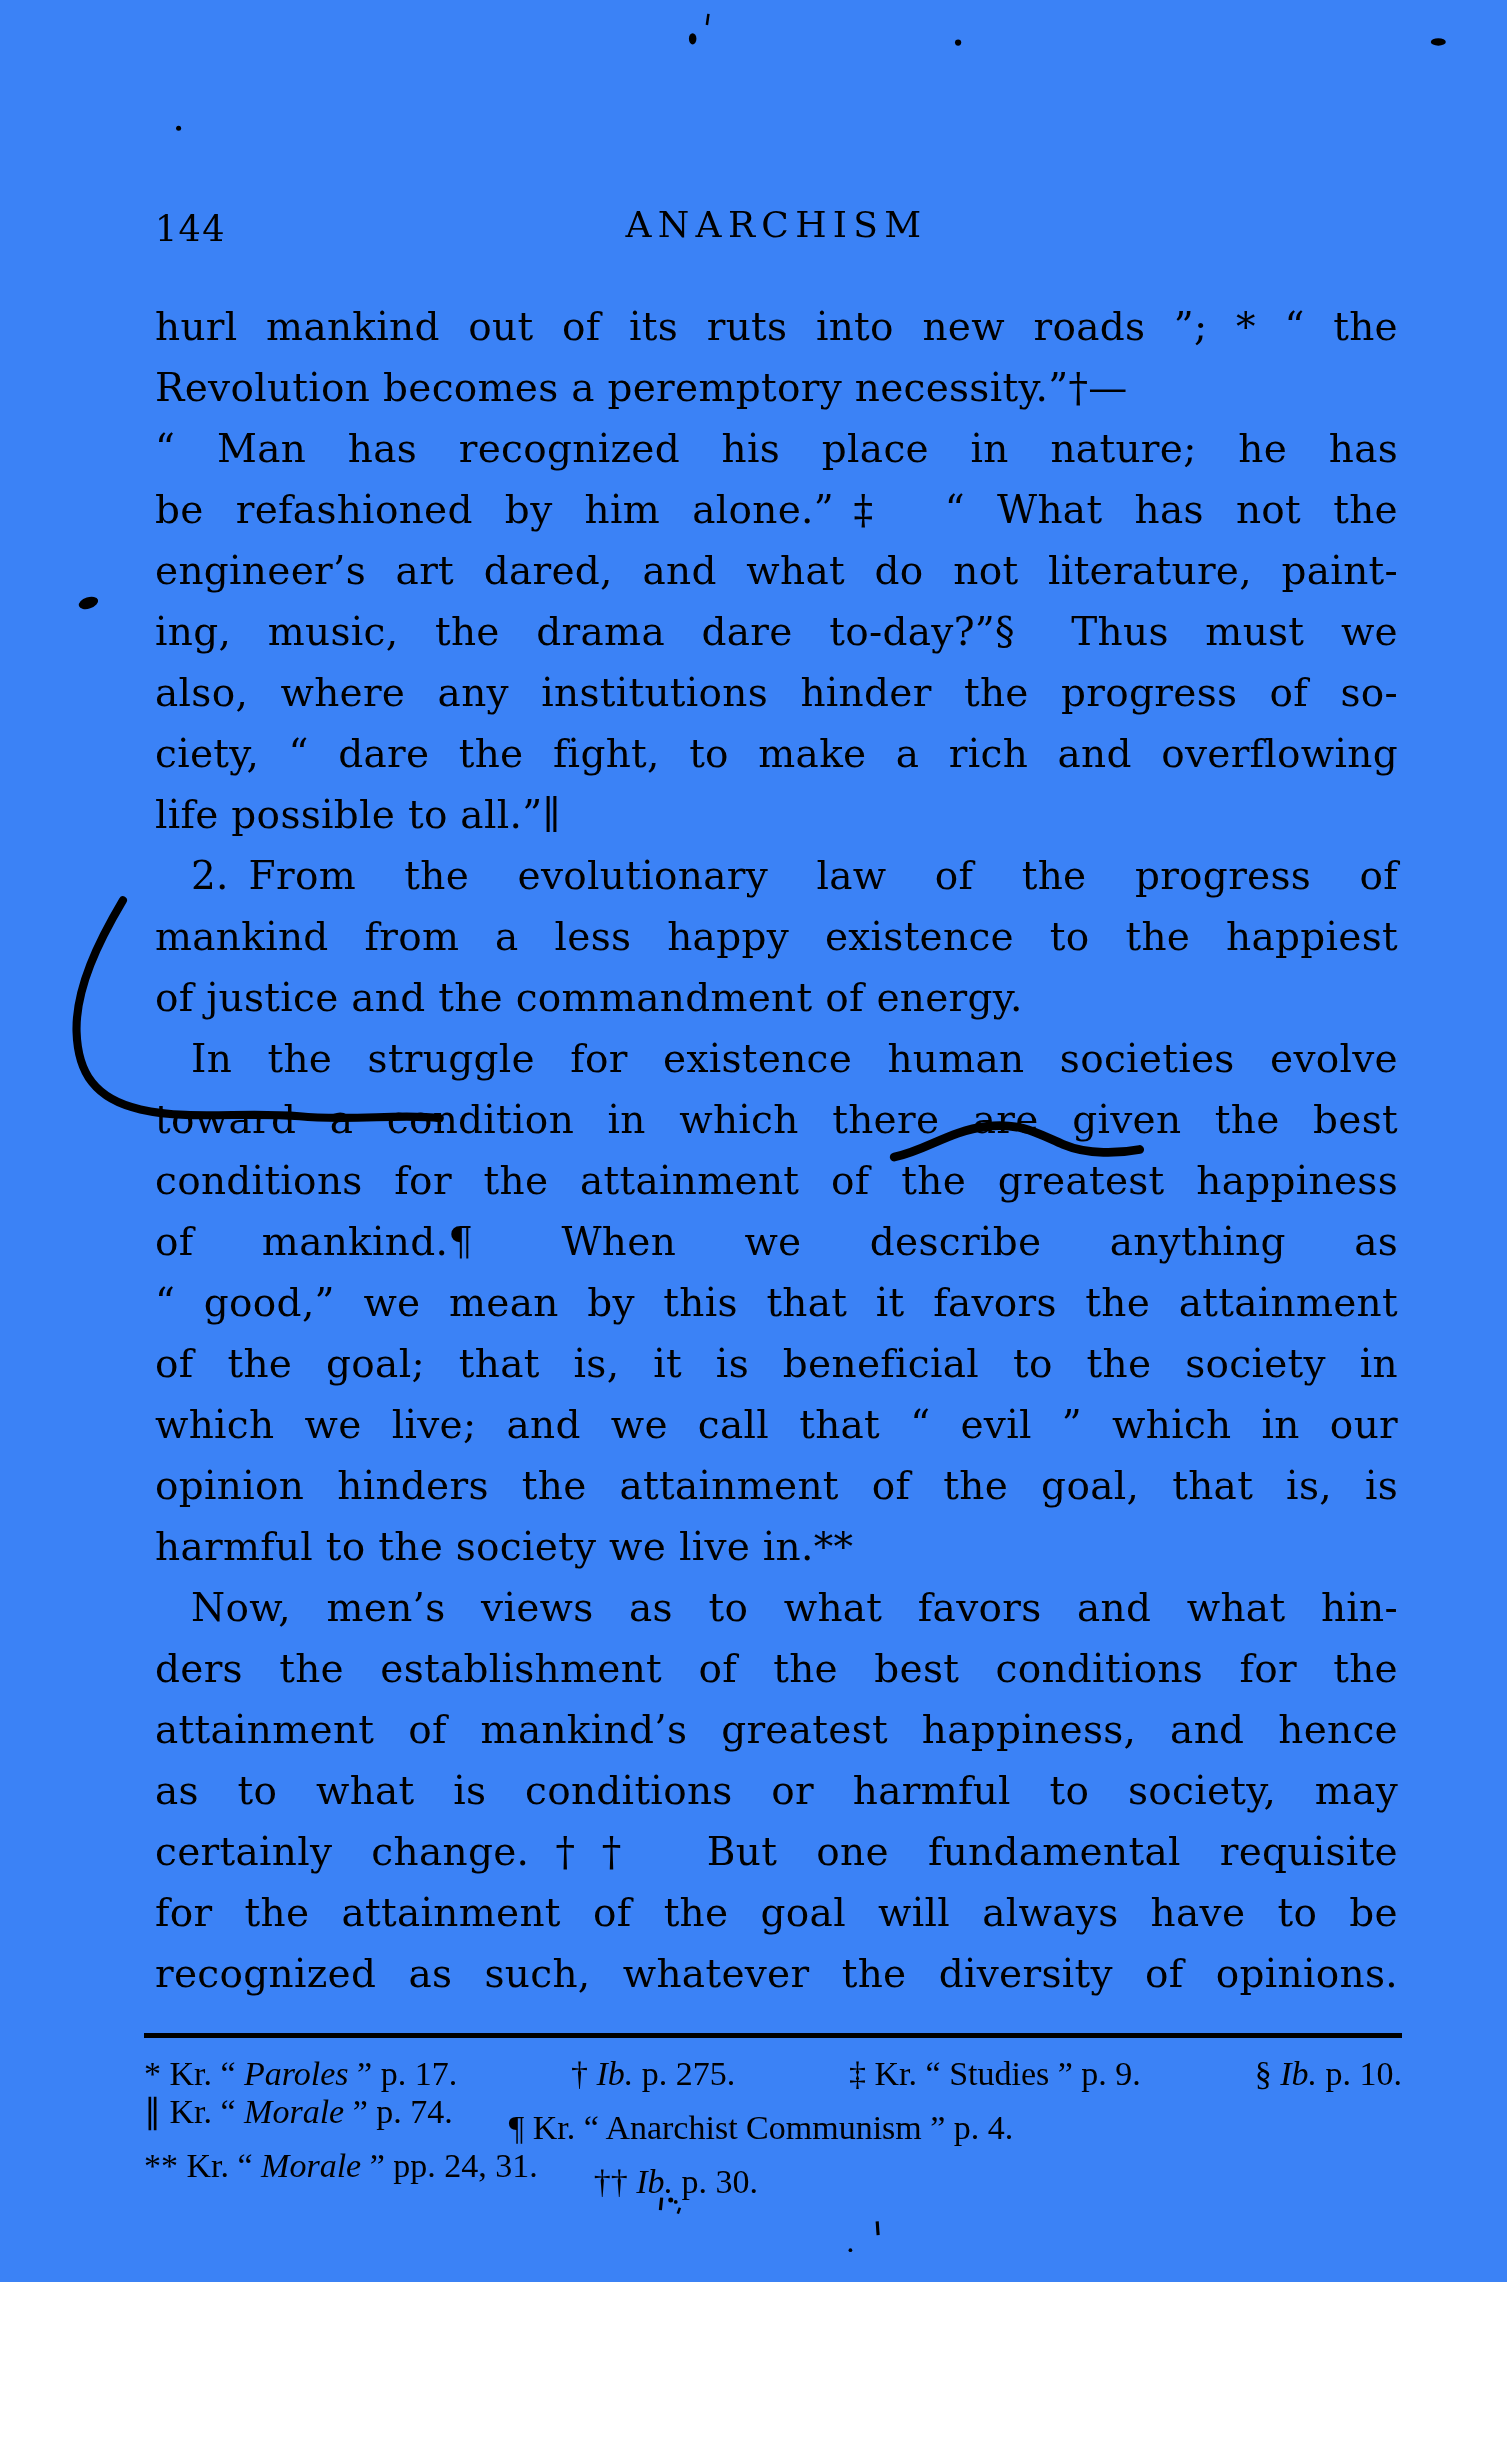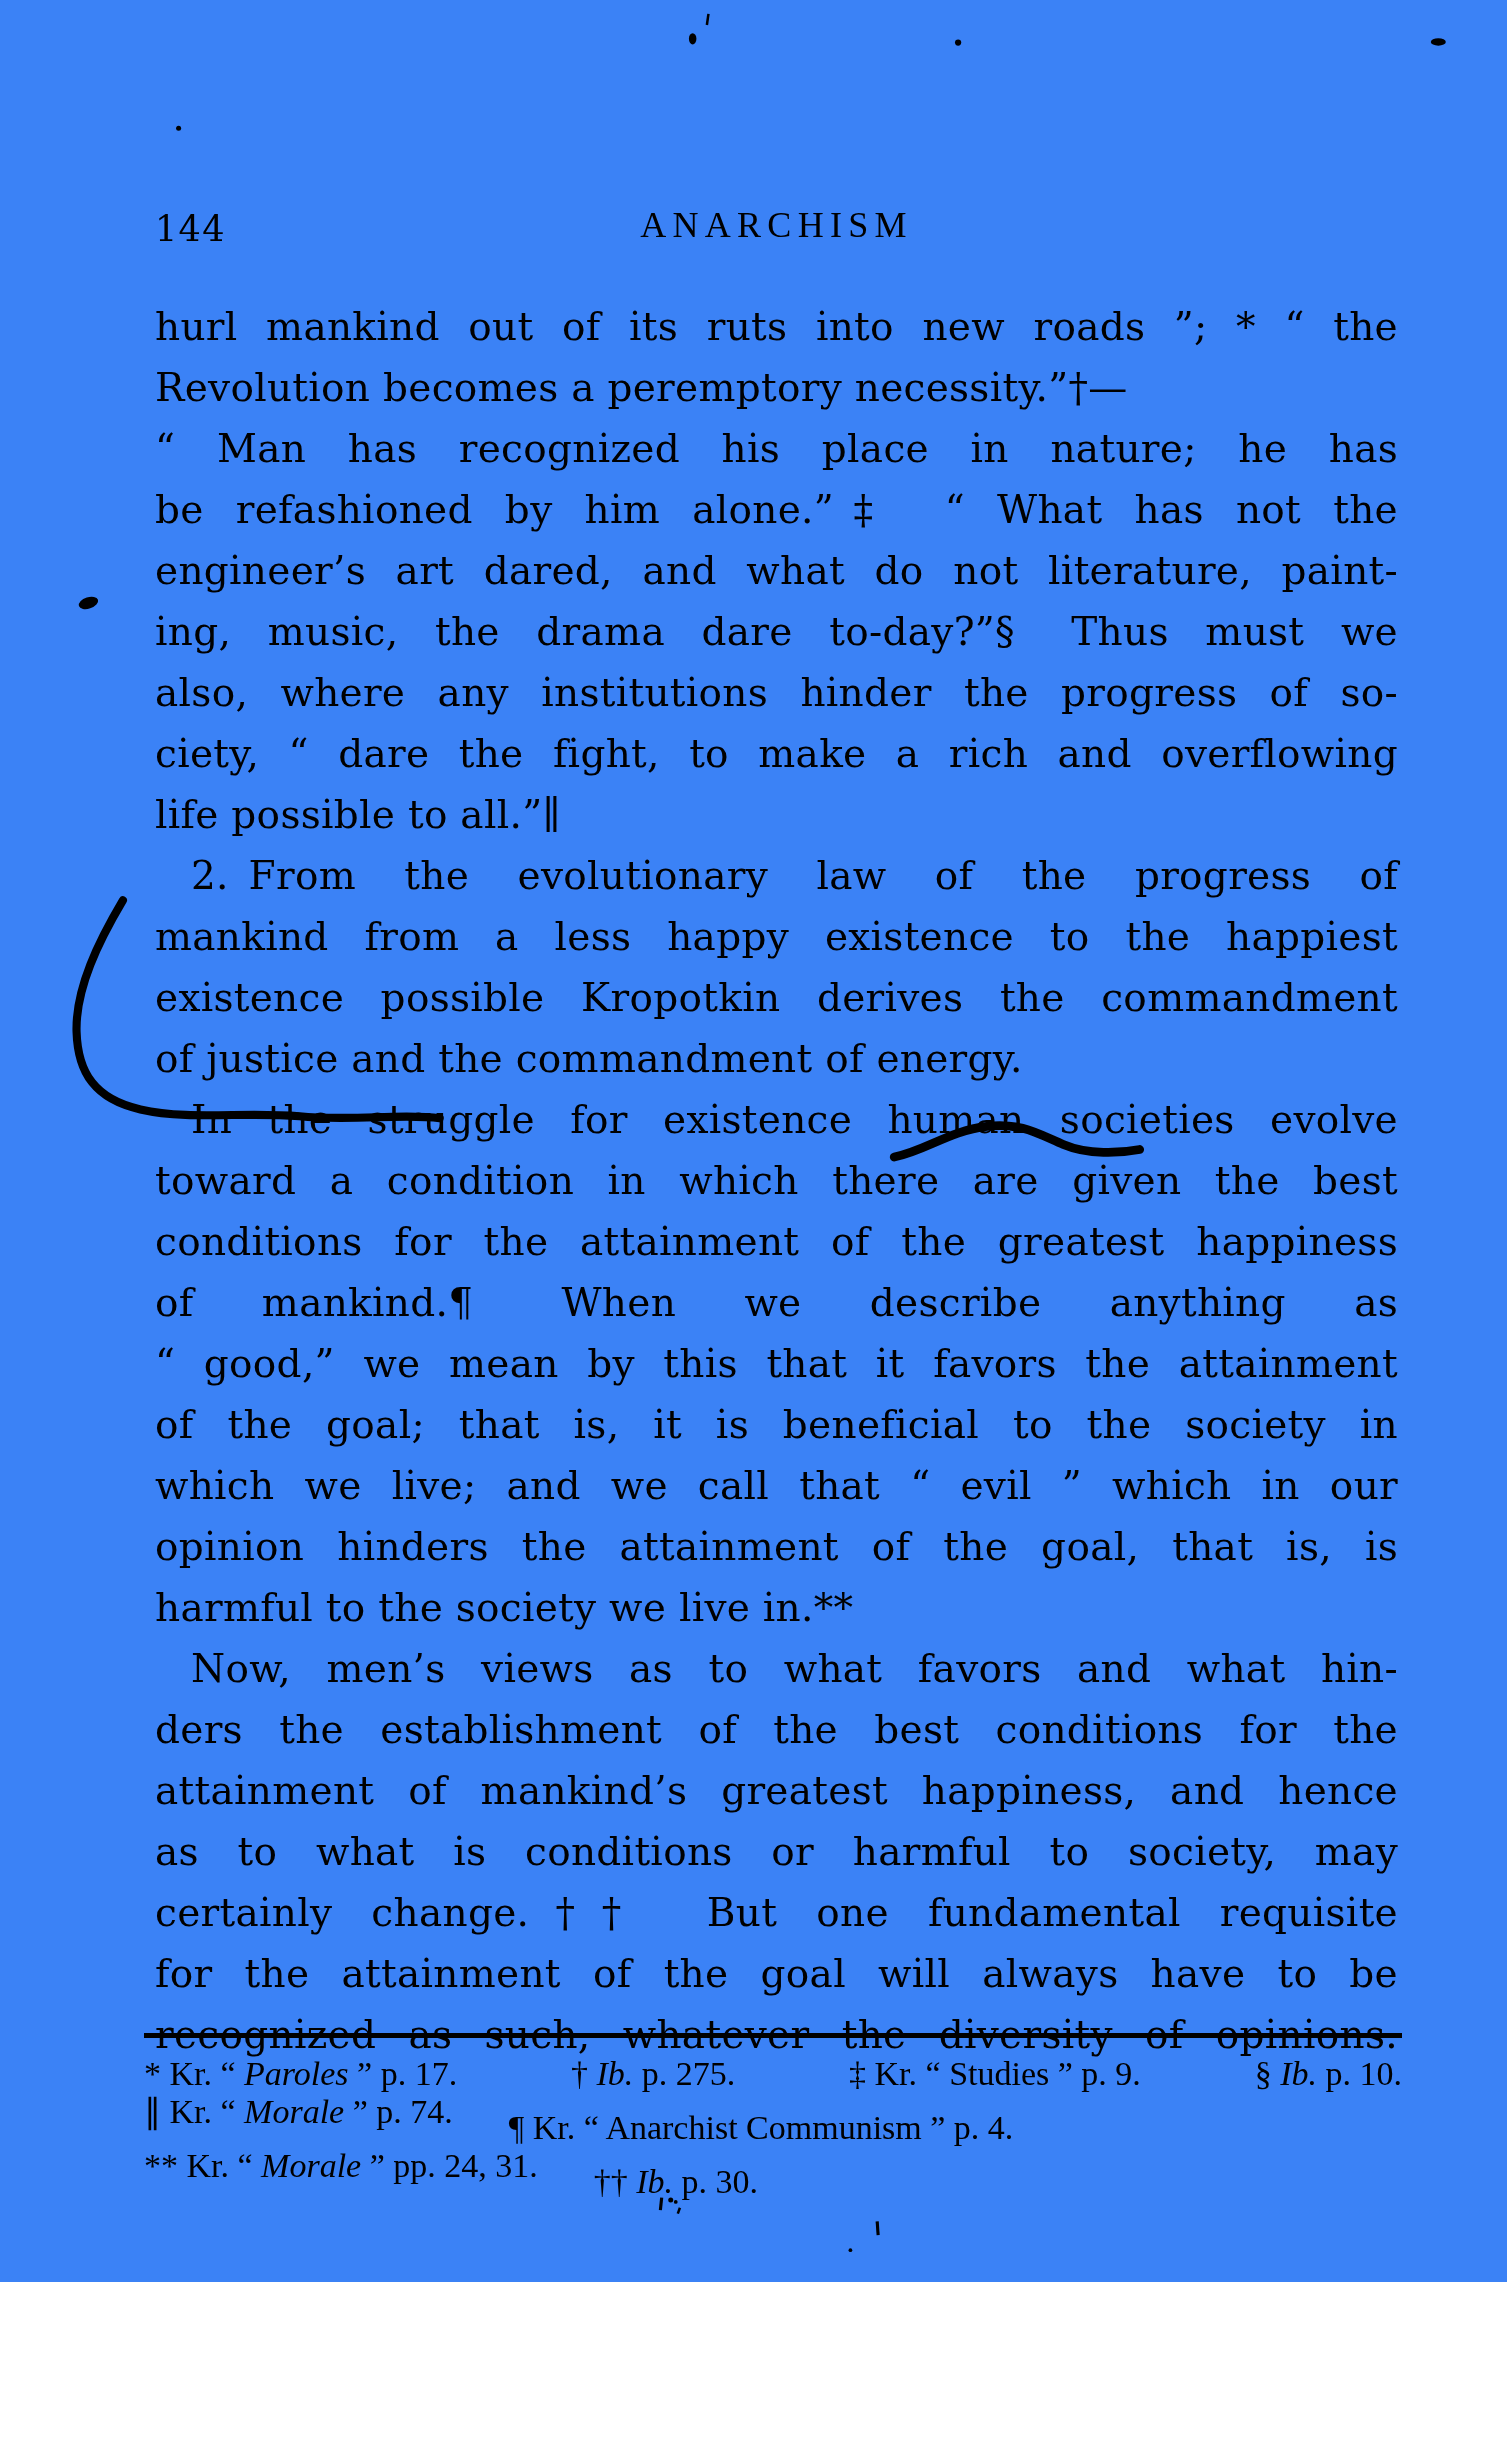--- a/index.html
+++ b/index.html
@@ -7,21 +7,21 @@
     position:relative;
     width:1508px;height:2282px;
     background:#3b82f6;
     font-family:"DejaVu Serif","Liberation Serif",serif;
     color:#000;
     overflow:hidden;
   }
   
   .header{position:absolute;top:204px;left:155px;width:1243px;height:44px;}
   .page-num{position:absolute;left:0;top:5px;font-size:35px;letter-spacing:1.3px;}
-  .running-title{position:absolute;left:0;top:0;width:100%;text-align:center;font-size:36px;letter-spacing:6.3px;font-family:Liberation Serif, serif;}
+  .running-title{position:absolute;left:0;top:0;width:100%;text-align:center;font-size:36px;letter-spacing:6.3px;}
   
   .textblock{position:absolute;top:296px;left:155px;width:1243px;}
   .line{
     font-size:39px;line-height:61px;height:61px;
     text-align:justify;text-align-last:left;
     white-space:nowrap;letter-spacing:0.3px;
   }
   .line.j{white-space:normal;text-align-last:justify;}
   .line.ind{padding-left:36px;}
   
@@ -50,21 +50,20 @@
     <div class="line">Revolution becomes a peremptory necessity.”†—</div>
     <div class="line j">“ Man has recognized his place in nature; he has</div>
     <div class="line j">be refashioned by him alone.”‡  “ What has not the</div>
     <div class="line j">engineer’s art dared, and what do not literature, paint-</div>
     <div class="line j">ing, music, the drama dare to-day?”§  Thus must we</div>
     <div class="line j">also, where any institutions hinder the progress of so-</div>
     <div class="line j">ciety, “ dare the fight, to make a rich and overflowing</div>
     <div class="line">life possible to all.”∥</div>
     <div class="line j ind">2. From the evolutionary law of the progress of</div>
     <div class="line j">mankind from a less happy existence to the happiest</div>
-    <div class="line j">existence possible Kropotkin derives the commandment</div>
     <div class="line">of justice and the commandment of energy.</div>
     <div class="line j ind">In the struggle for existence human societies evolve</div>
     <div class="line j">toward a condition in which there are given the best</div>
     <div class="line j">conditions for the attainment of the greatest happiness</div>
     <div class="line j">of mankind.¶  When we describe anything as</div>
     <div class="line j">“ good,” we mean by this that it favors the attainment</div>
     <div class="line j">of the goal; that is, it is beneficial to the society in</div>
     <div class="line j">which we live; and we call that “ evil ” which in our</div>
     <div class="line j">opinion hinders the attainment of the goal, that is, is</div>
     <div class="line">harmful to the society we live in.**</div>

